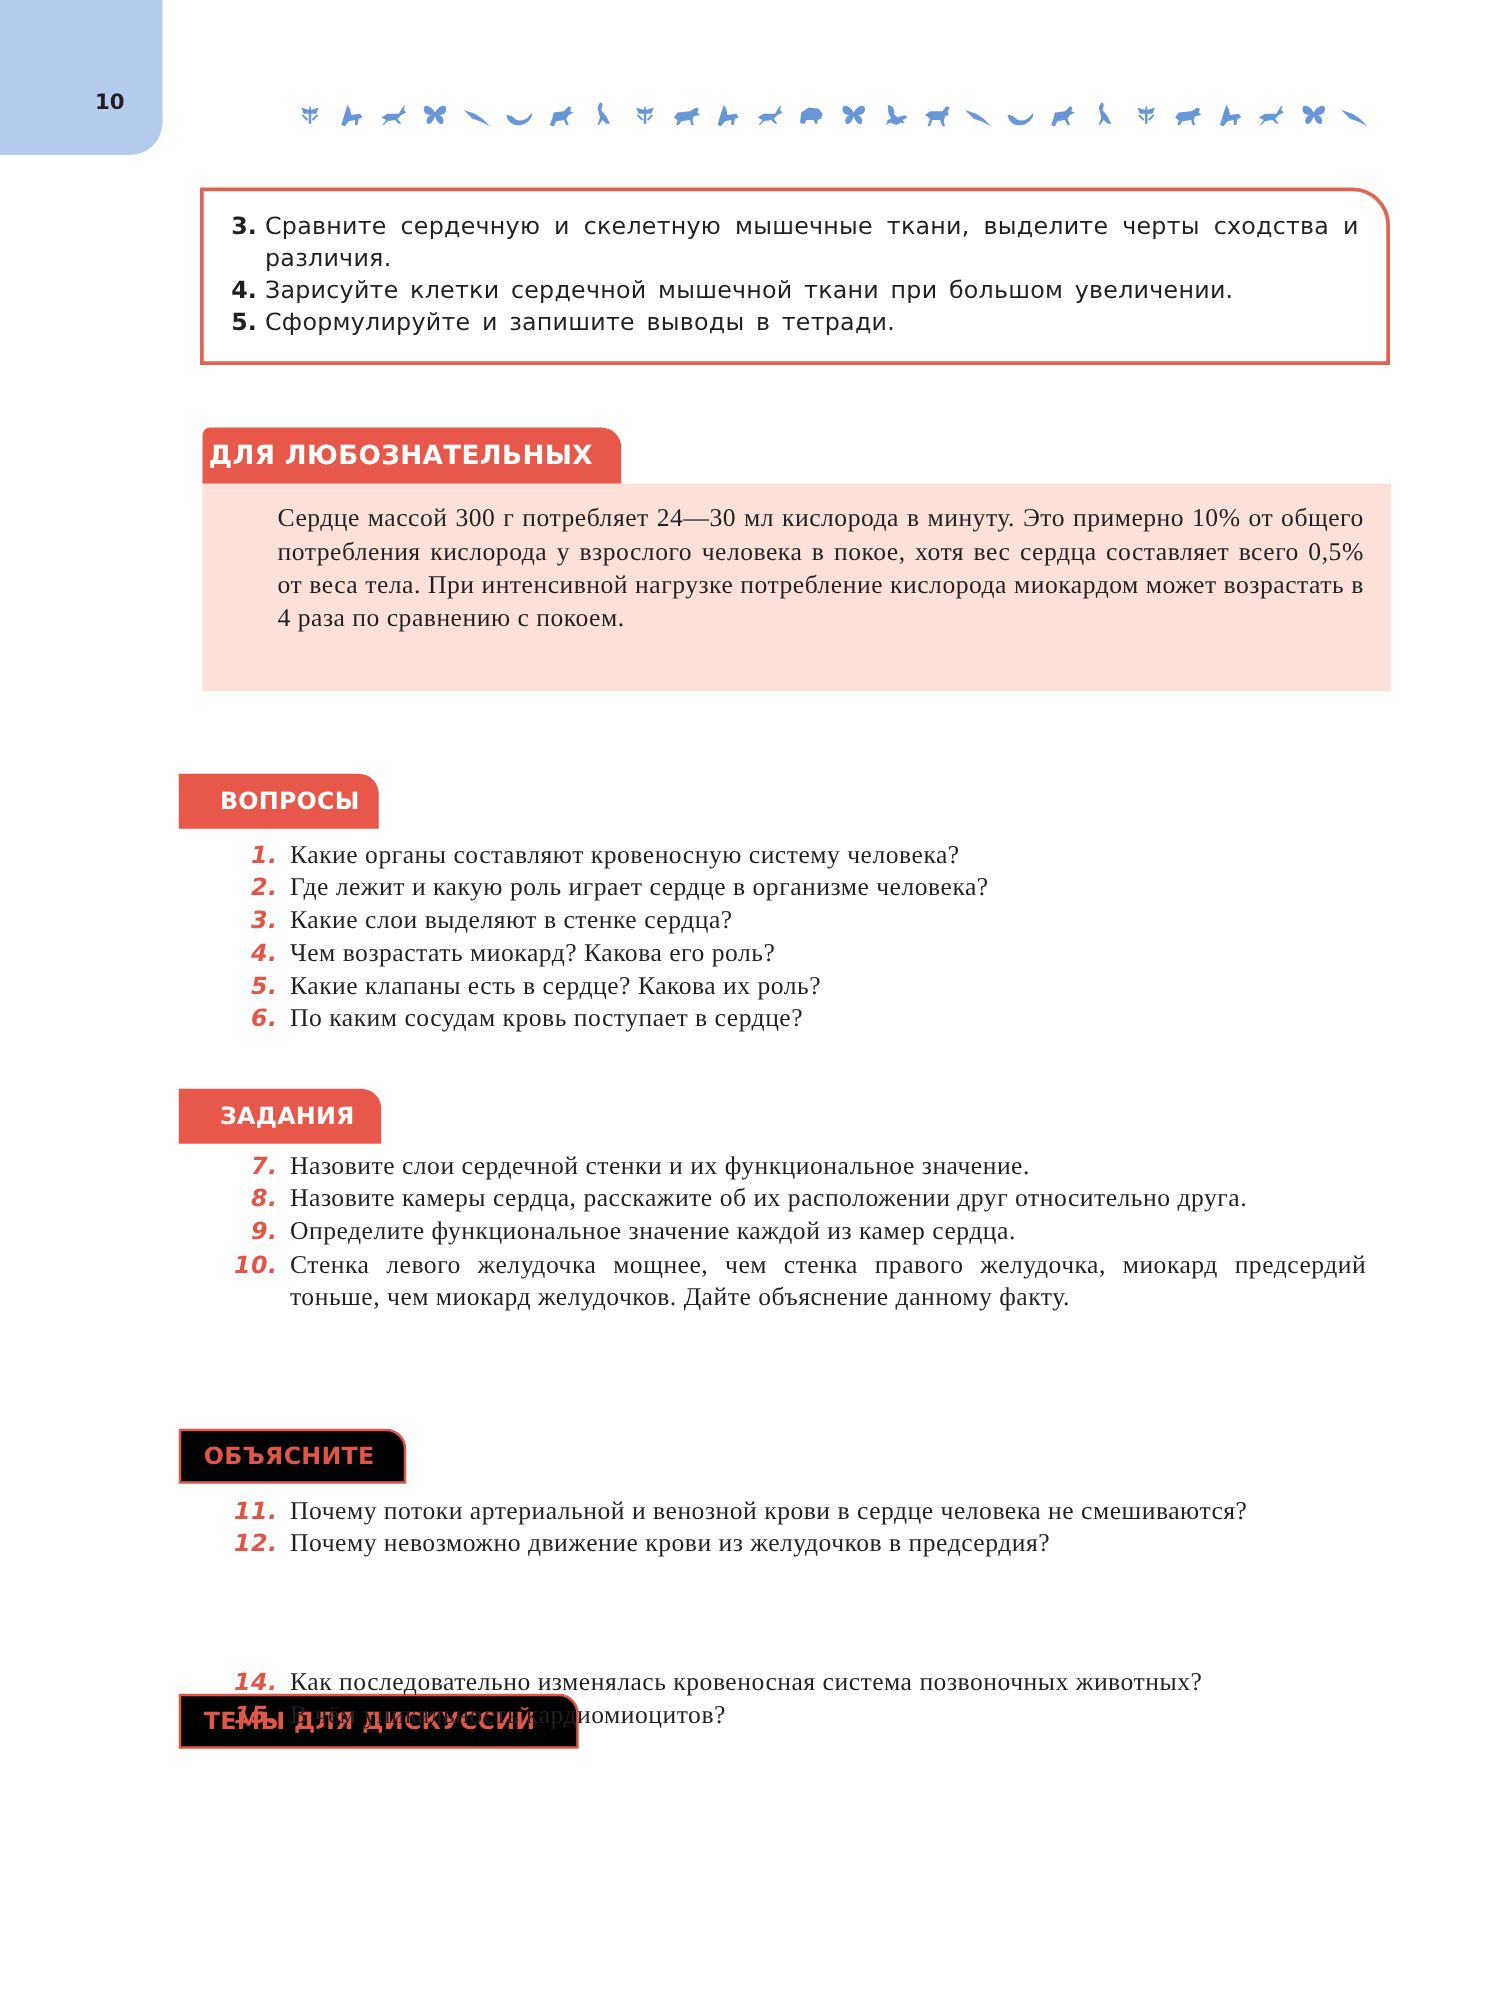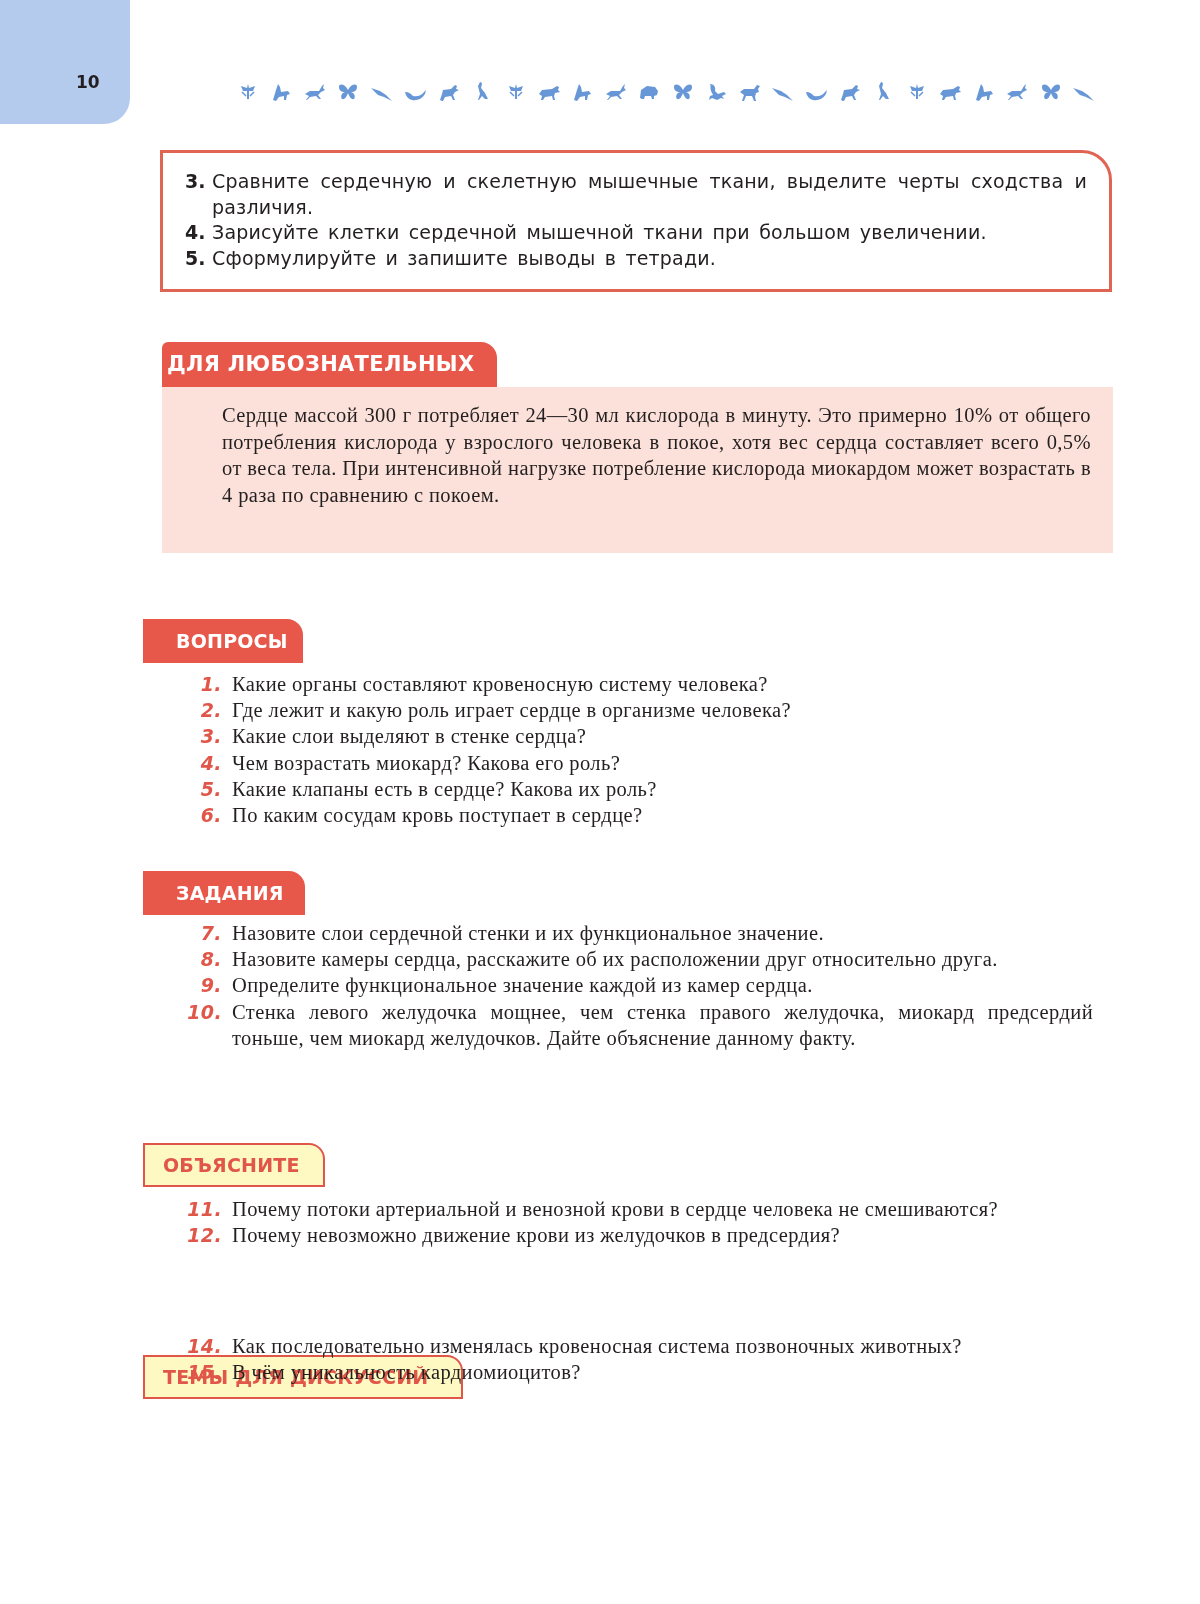--- a/index.html
+++ b/index.html
@@ -50,21 +50,21 @@
   }
 
   
   .sec-tab {
     position: absolute; height: 44px; box-sizing: border-box;
     font-family: "DejaVu Sans", sans-serif; font-weight: bold; font-size: 19px;
     line-height: 44px; padding-left: 33px; border-top-right-radius: 16px; letter-spacing: 0.2px;
   }
   .sec-tab.filled { background: #e8584a; color: #ffffff; }
   .sec-tab.outlined {
-    background: #fef9c3; color: #e0574a; border: 2px solid #e0574a; line-height: 40px;
+    background: #000000; color: #e0574a; border: 2px solid #e0574a; line-height: 40px;
     padding-left: 18px;
   }
   .qlist {
     position: absolute; left: 170px; width: 923px;
     font-size: 20.5px; line-height: 26.2px; letter-spacing: 0.4px;
   }
   .q { display: flex; }
   .q-num {
     width: 62px; flex: none; text-align: right; padding-right: 10px; box-sizing: border-box;
     font-family: "DejaVu Sans", sans-serif; font-weight: bold; font-style: italic;

